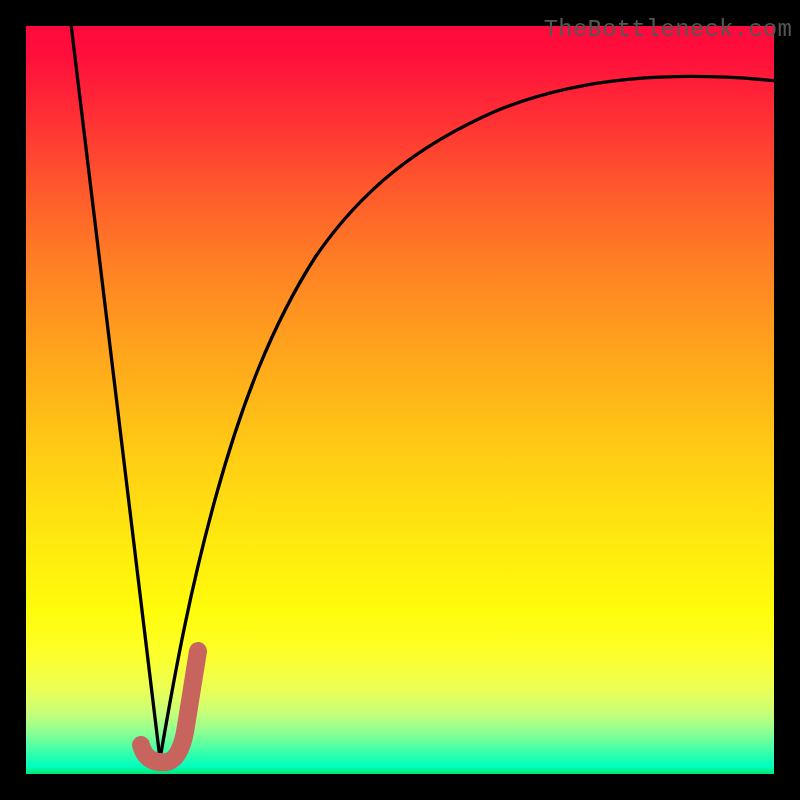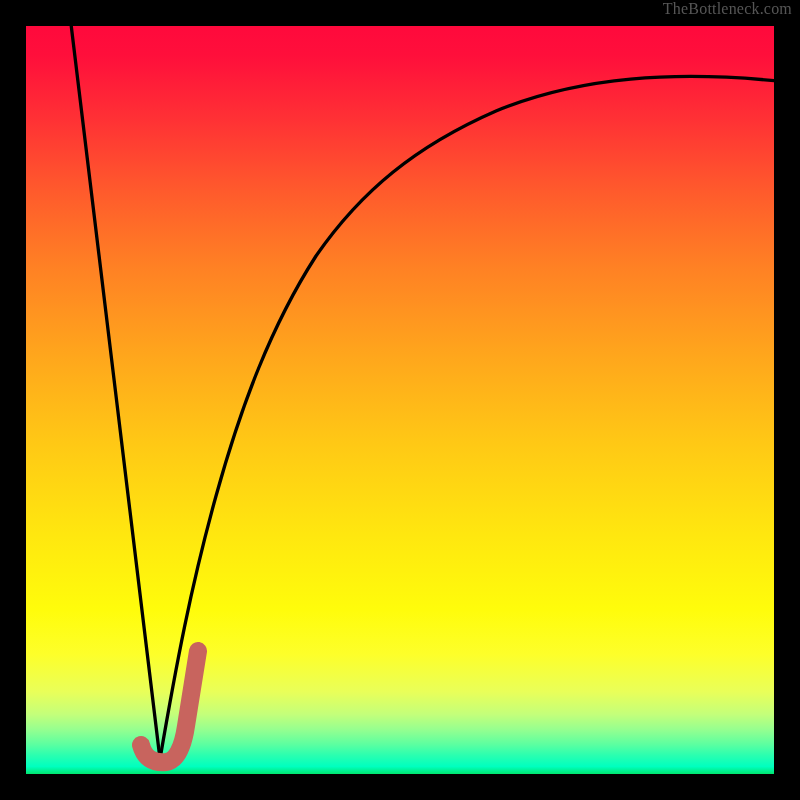--- a/index.html
+++ b/index.html
@@ -5,24 +5,24 @@
   * { margin: 0; padding: 0; box-sizing: border-box; }
   html, body { width: 800px; height: 800px; overflow: hidden; background: #000; }
   .frame {
     position: relative;
     width: 800px;
     height: 800px;
     background: #000;
   }
   .watermark {
     position: absolute;
-    top: 0;
+    top: 16px;
     right: 8px;
-    font-family: Liberation Serif, serif;
-    font-size: 16px;
+    font-family: Liberation Mono, monospace;
+    font-size: 24px;
     color: #565656;
     letter-spacing: 0.2px;
     z-index: 5;
   }
   .plot {
     position: absolute;
     left: 26px;
     top: 26px;
     width: 748px;
     height: 748px;

